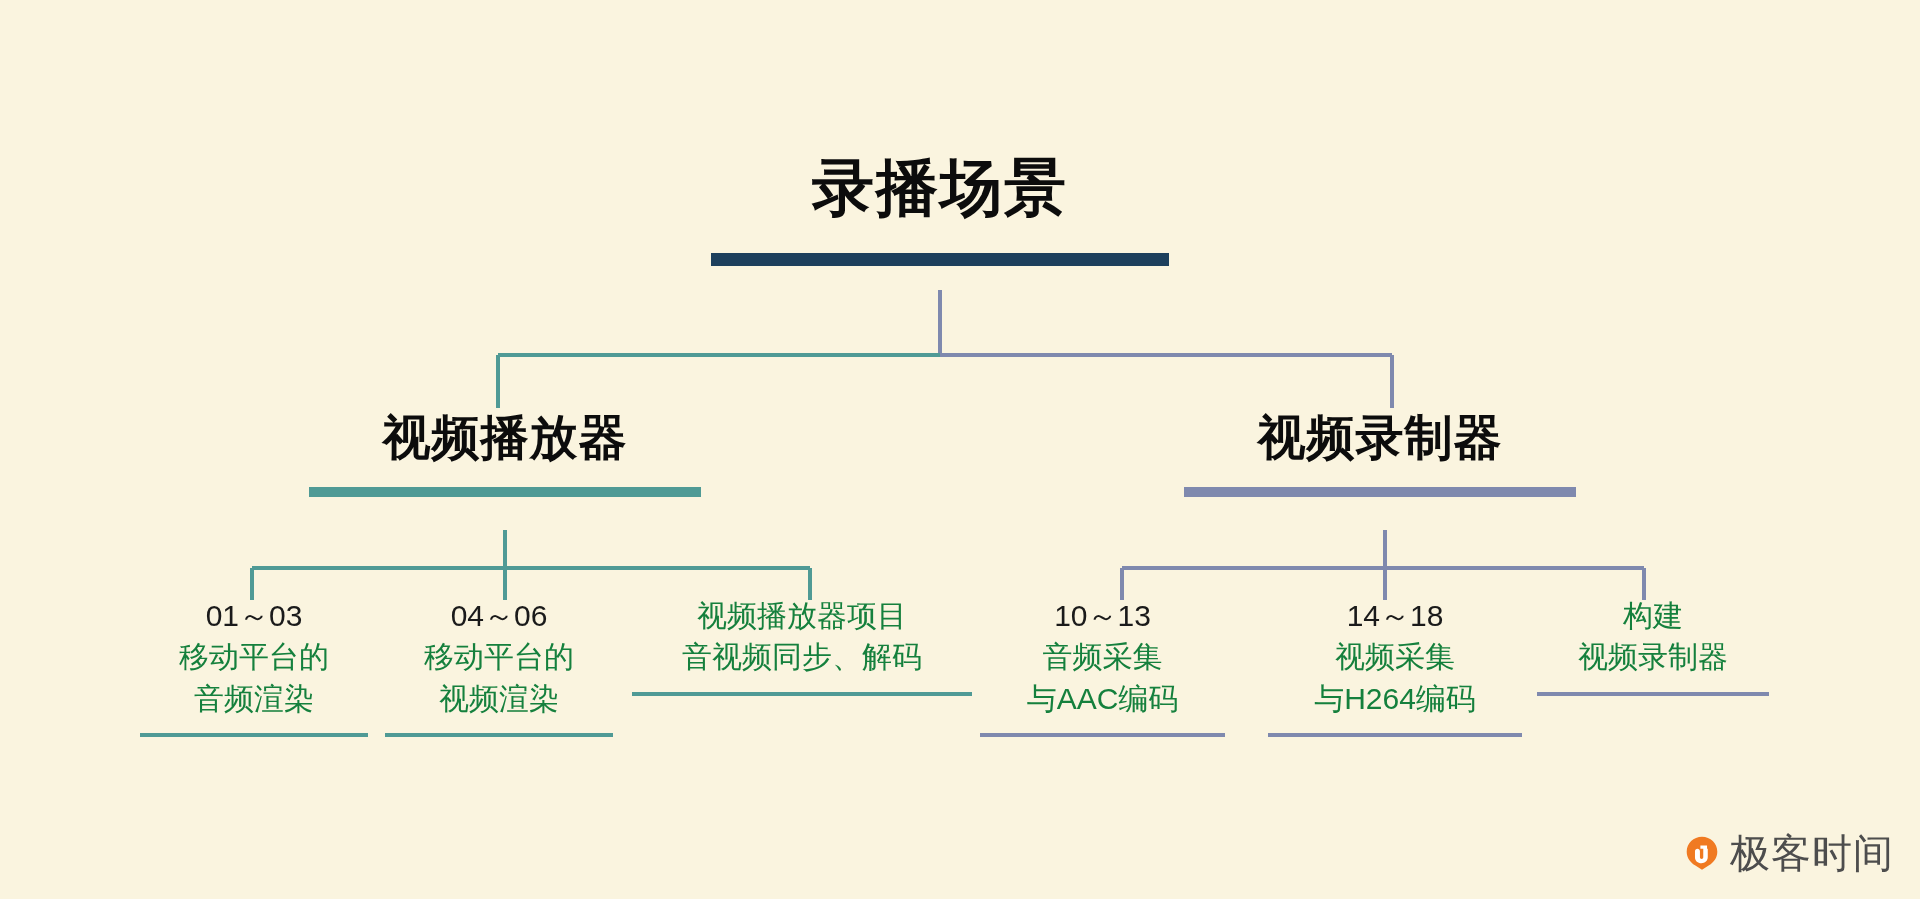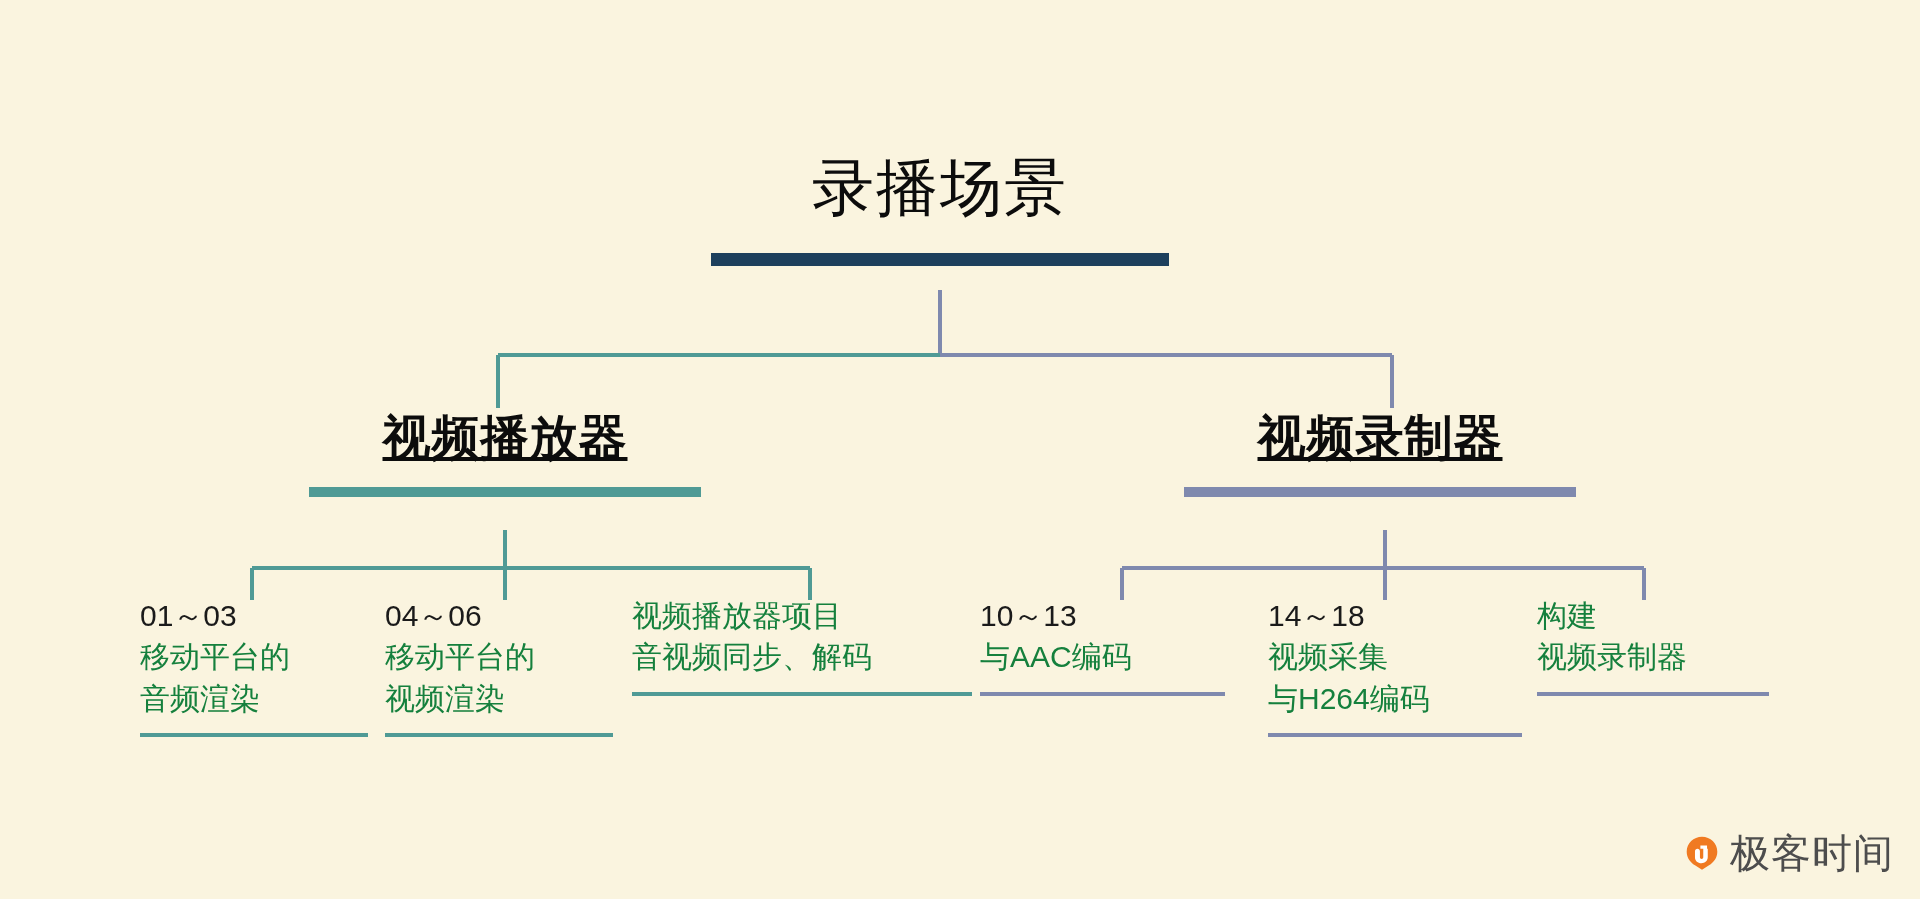--- a/index.html
+++ b/index.html
@@ -27,21 +27,21 @@
   
   .node-root {
     position: absolute;
     left: 660px;
     top: 152px;
     width: 560px;
     text-align: center;
   }
   .node-root .node-title {
     font-size: 62px;
-    font-weight: normal;
+    font-weight: bold;
     color: #0c0c0c;
     letter-spacing: 2px;
     line-height: 1.15;
     white-space: nowrap;
   }
   .node-root .node-bar {
     margin: 30px auto 0 auto;
     width: 458px;
     height: 13px;
     background: #1d3f5c;
@@ -56,35 +56,34 @@
   }
   .node-l2.left  { left: 225px; }
   .node-l2.right { left: 1100px; }
   .node-l2 .node-title {
     font-size: 48px;
     font-weight: bold;
     color: #0c0c0c;
     letter-spacing: 1px;
     line-height: 1.15;
     white-space: nowrap;
-    text-decoration: underline;
   }
   .node-l2 .node-bar {
     margin: 22px auto 0 auto;
     width: 392px;
     height: 10px;
   }
   .node-l2.left  .node-bar { background: #4f9a95; }
   .node-l2.right .node-bar { background: #7f89ae; }
 
   
   .leaf {
     position: absolute;
     top: 595px;
-    text-align: left;
+    text-align: center;
   }
   .leaf .leaf-range {
     font-size: 30px;
     color: #1a1a1a;
     line-height: 1.38;
     white-space: nowrap;
     font-weight: normal;
   }
   .leaf .leaf-line {
     font-size: 30px;
@@ -189,20 +188,21 @@
   </div>
 
   <div class="leaf leaf-2 teal">
     <div class="leaf-line">视频播放器项目</div>
     <div class="leaf-line">音视频同步、解码</div>
     <div class="leaf-underline"></div>
   </div>
 
   <div class="leaf leaf-3 slate">
     <div class="leaf-range">10～13</div>
+    <div class="leaf-line">音频采集</div>
     <div class="leaf-line">与AAC编码</div>
     <div class="leaf-underline"></div>
   </div>
 
   <div class="leaf leaf-4 slate">
     <div class="leaf-range">14～18</div>
     <div class="leaf-line">视频采集</div>
     <div class="leaf-line">与H264编码</div>
     <div class="leaf-underline"></div>
   </div>

